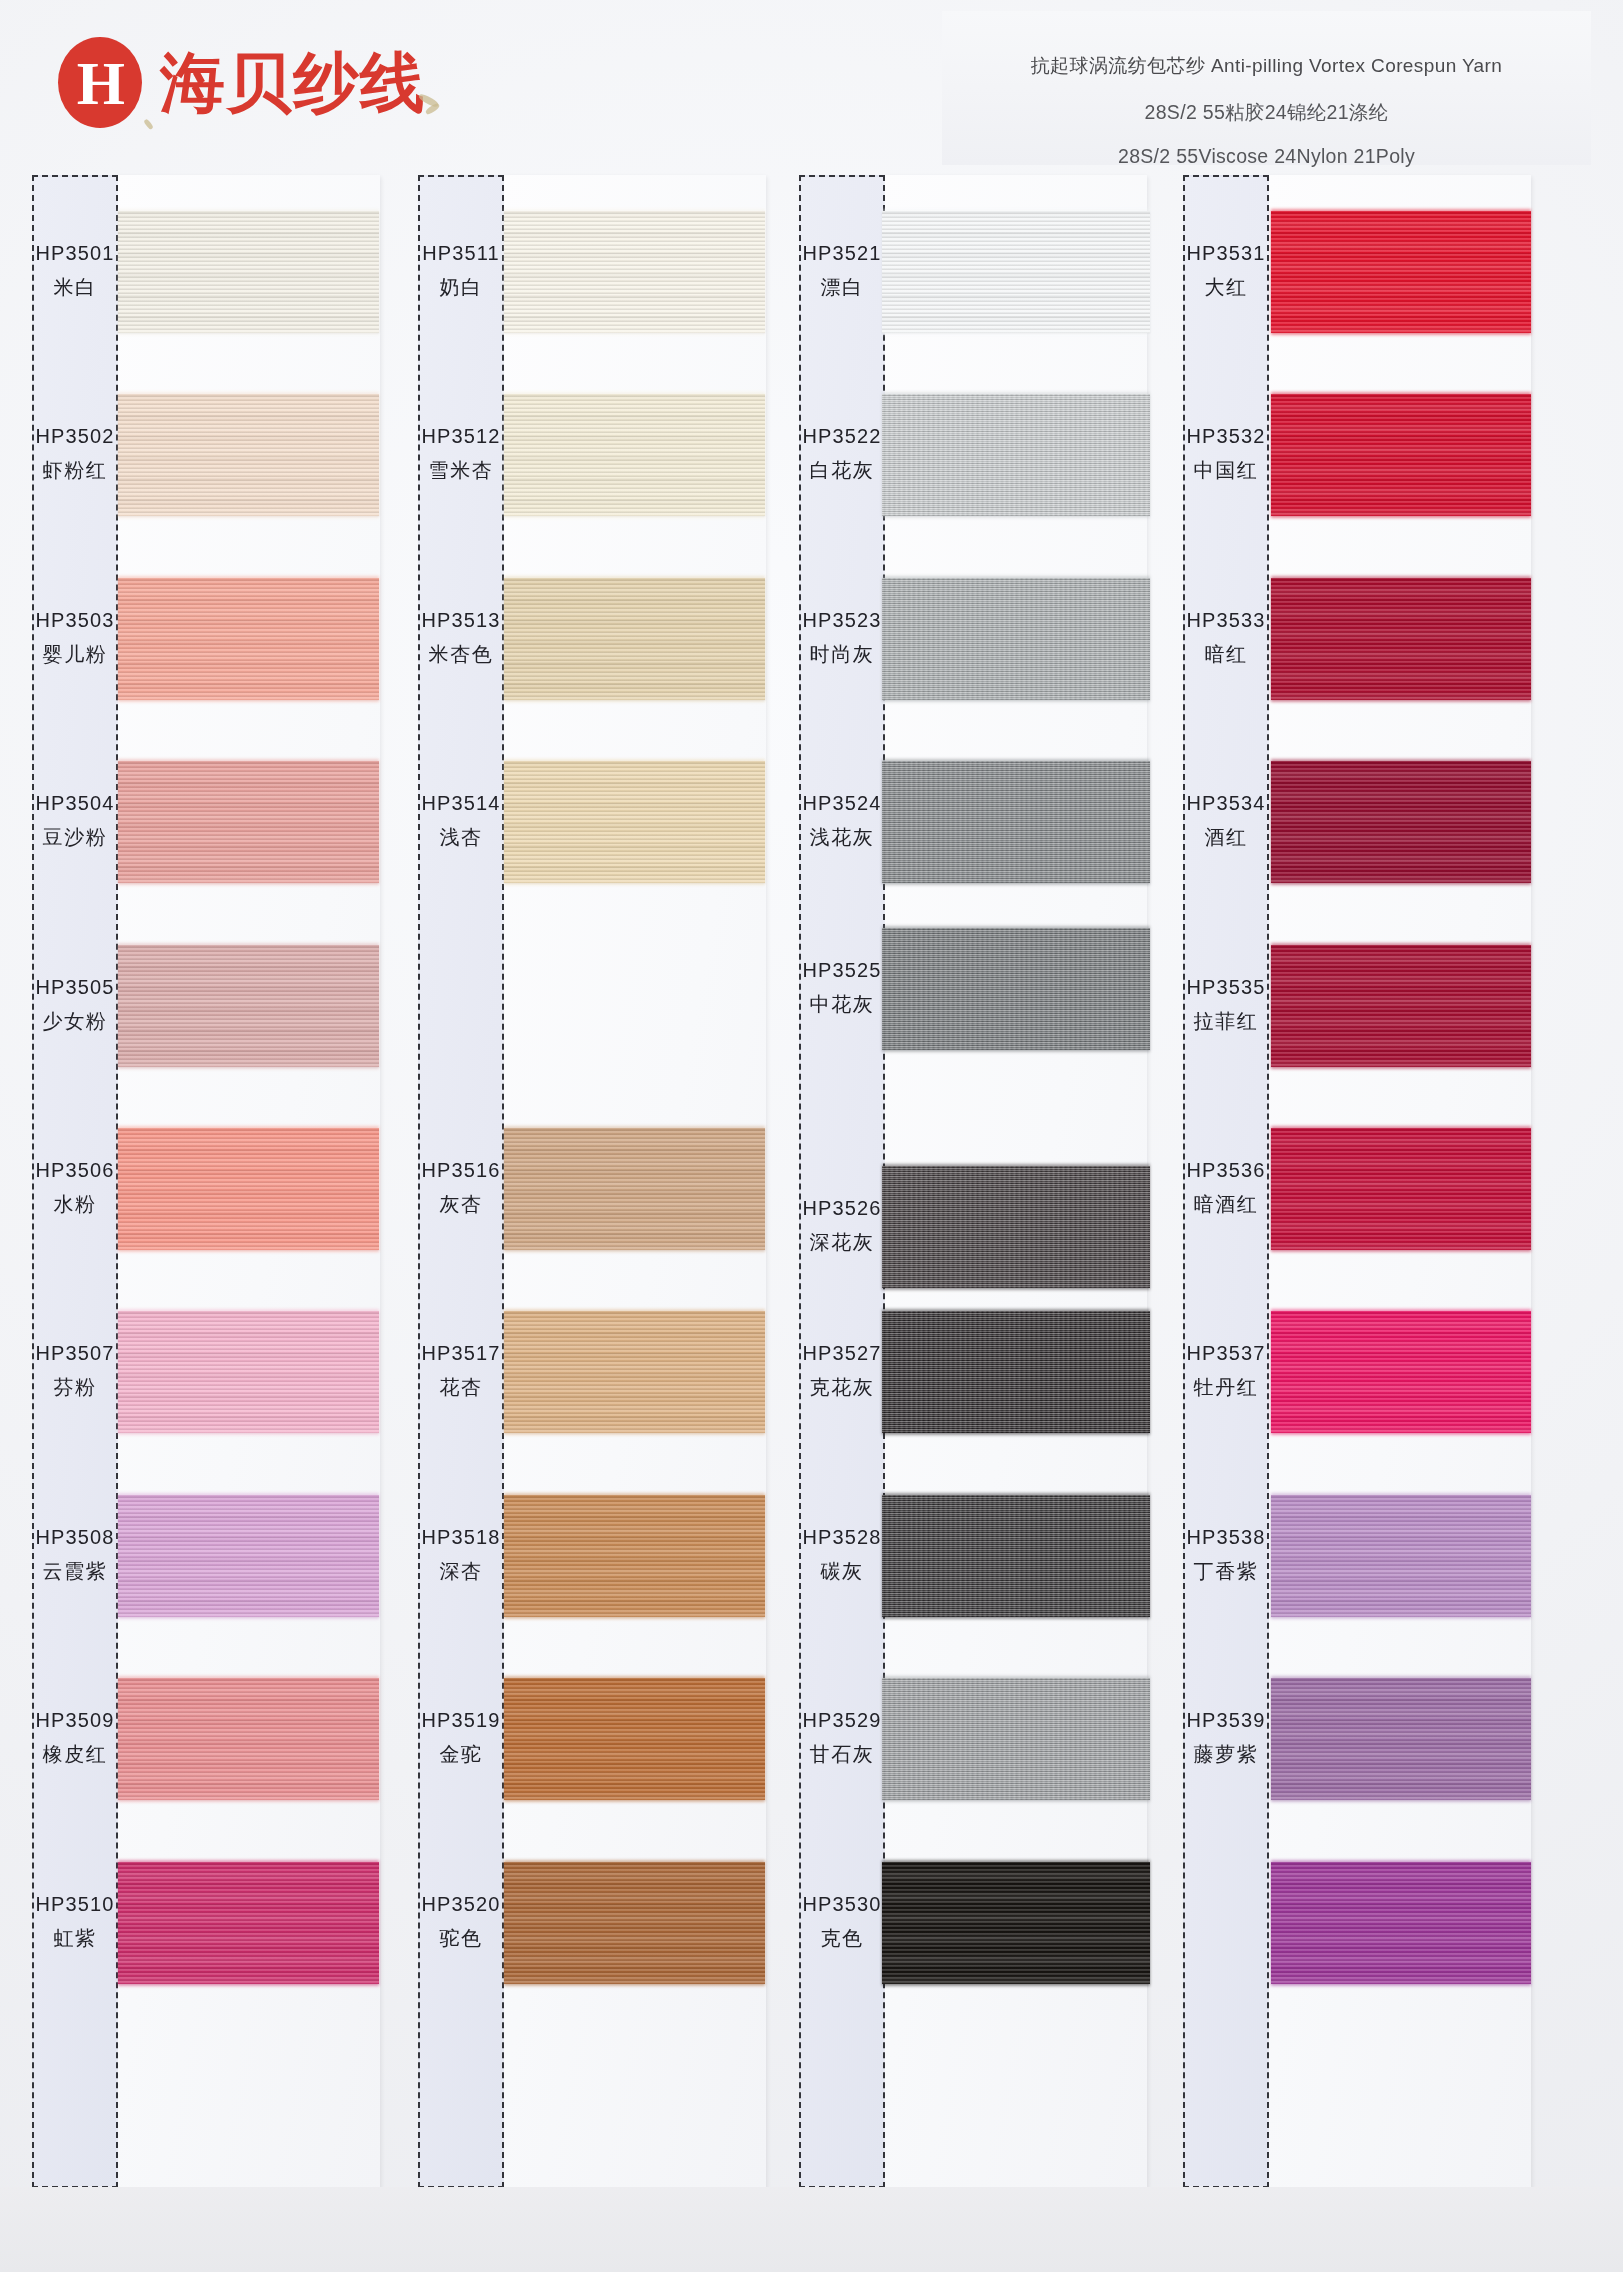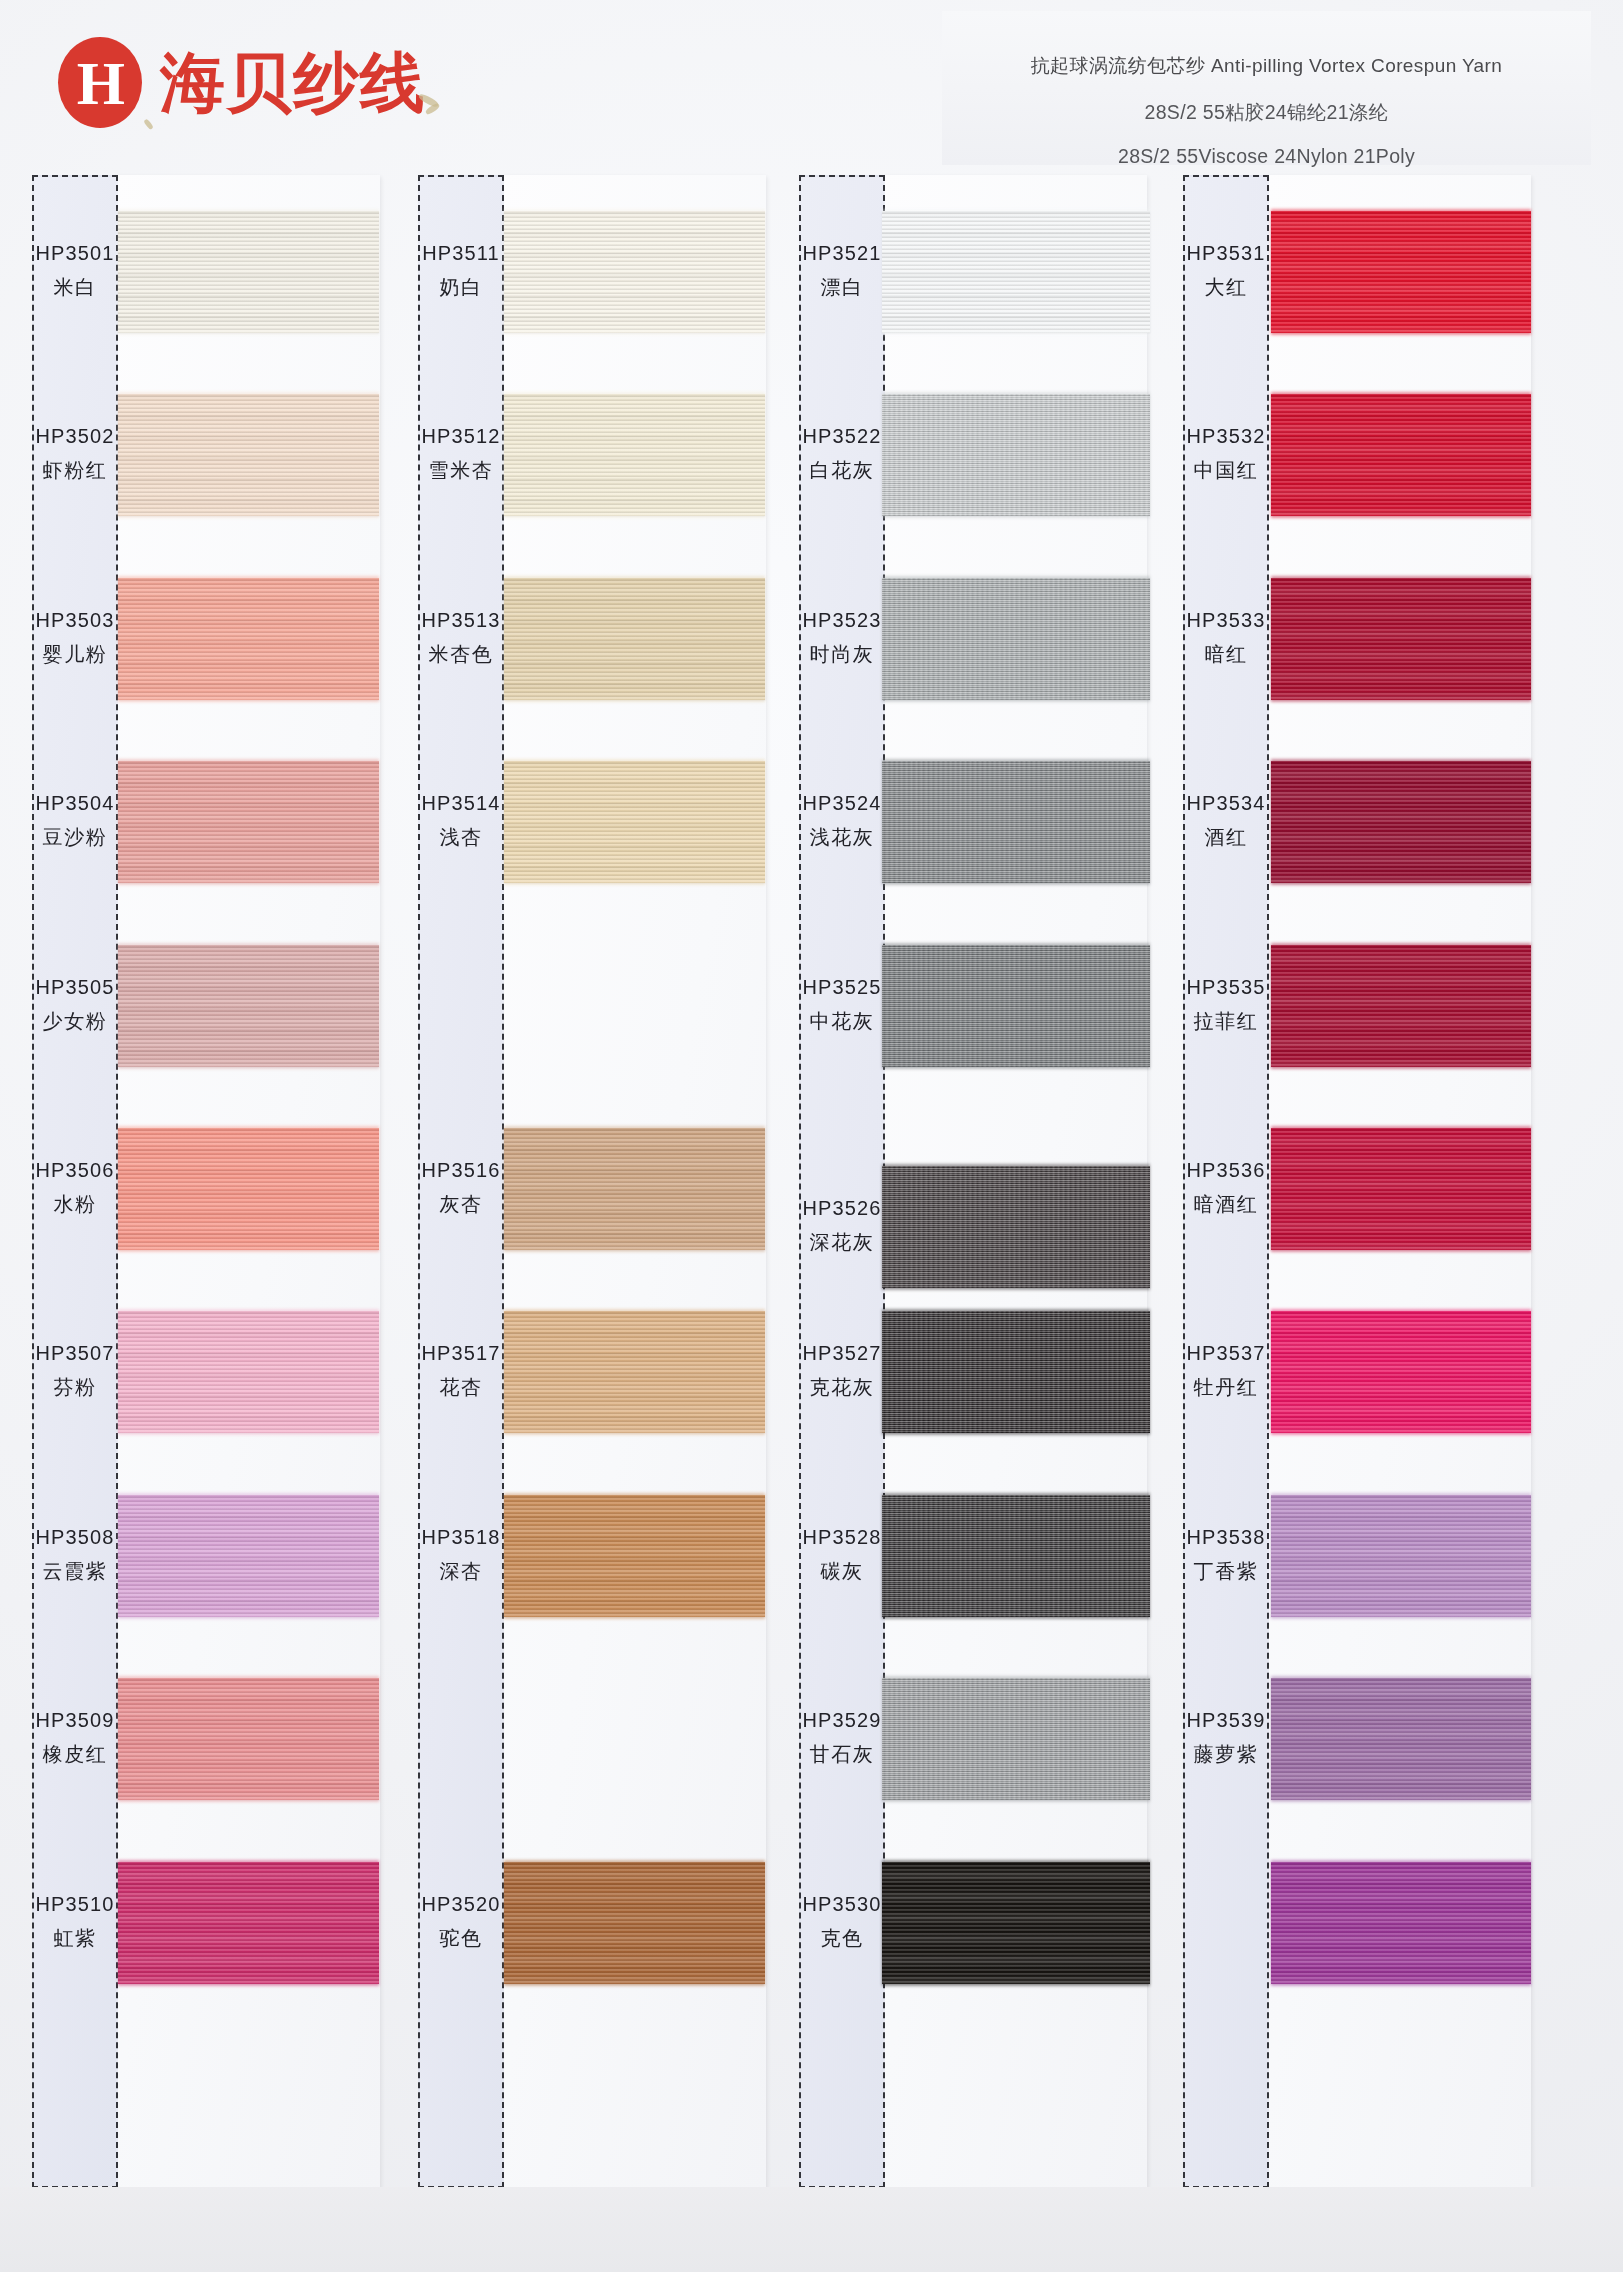--- a/index.html
+++ b/index.html
@@ -421,20 +421,27 @@
           </div>
           <div class="swatch" style="left: 94px; width: 261px; background: rgb(221, 177, 131);"></div>
         </div>
         <div class="row" style="top: 1289px;">
           <div class="row-label">
             <div class="code">HP3518</div>
             <div class="cname">深杏</div>
           </div>
           <div class="swatch" style="left: 94px; width: 261px; background: rgb(201, 138, 84);"></div>
         </div>
+        <div class="row" style="top: 1472px;">
+          <div class="row-label">
+            <div class="code">HP3519</div>
+            <div class="cname">金驼</div>
+          </div>
+          <div class="swatch" style="left: 94px; width: 261px; background: rgb(187, 108, 52);"></div>
+        </div>
         <div class="row" style="top: 1656px;">
           <div class="row-label">
             <div class="code">HP3520</div>
             <div class="cname">驼色</div>
           </div>
           <div class="swatch" style="left: 94px; width: 261px; background: rgb(169, 101, 53);"></div>
         </div>
         <div class="strip-tab"></div>
         <div class="card-tab"></div>
       </div>
@@ -462,21 +469,21 @@
           </div>
           <div class="swatch heather" style="left: 91px; width: 268px; background: rgb(167, 172, 174);"></div>
         </div>
         <div class="row" style="top: 555px;">
           <div class="row-label">
             <div class="code">HP3524</div>
             <div class="cname">浅花灰</div>
           </div>
           <div class="swatch heather" style="left: 91px; width: 268px; background: rgb(126, 130, 133);"></div>
         </div>
-        <div class="row" style="top: 739px;">
+        <div class="row" style="top: 722px;">
           <div class="row-label">
             <div class="code">HP3525</div>
             <div class="cname">中花灰</div>
           </div>
           <div class="swatch heather" style="left: 91px; width: 268px; background: rgb(112, 116, 119);"></div>
         </div>
         <div class="row" style="top: 960px;">
           <div class="row-label">
             <div class="code">HP3526</div>
             <div class="cname">深花灰</div>

